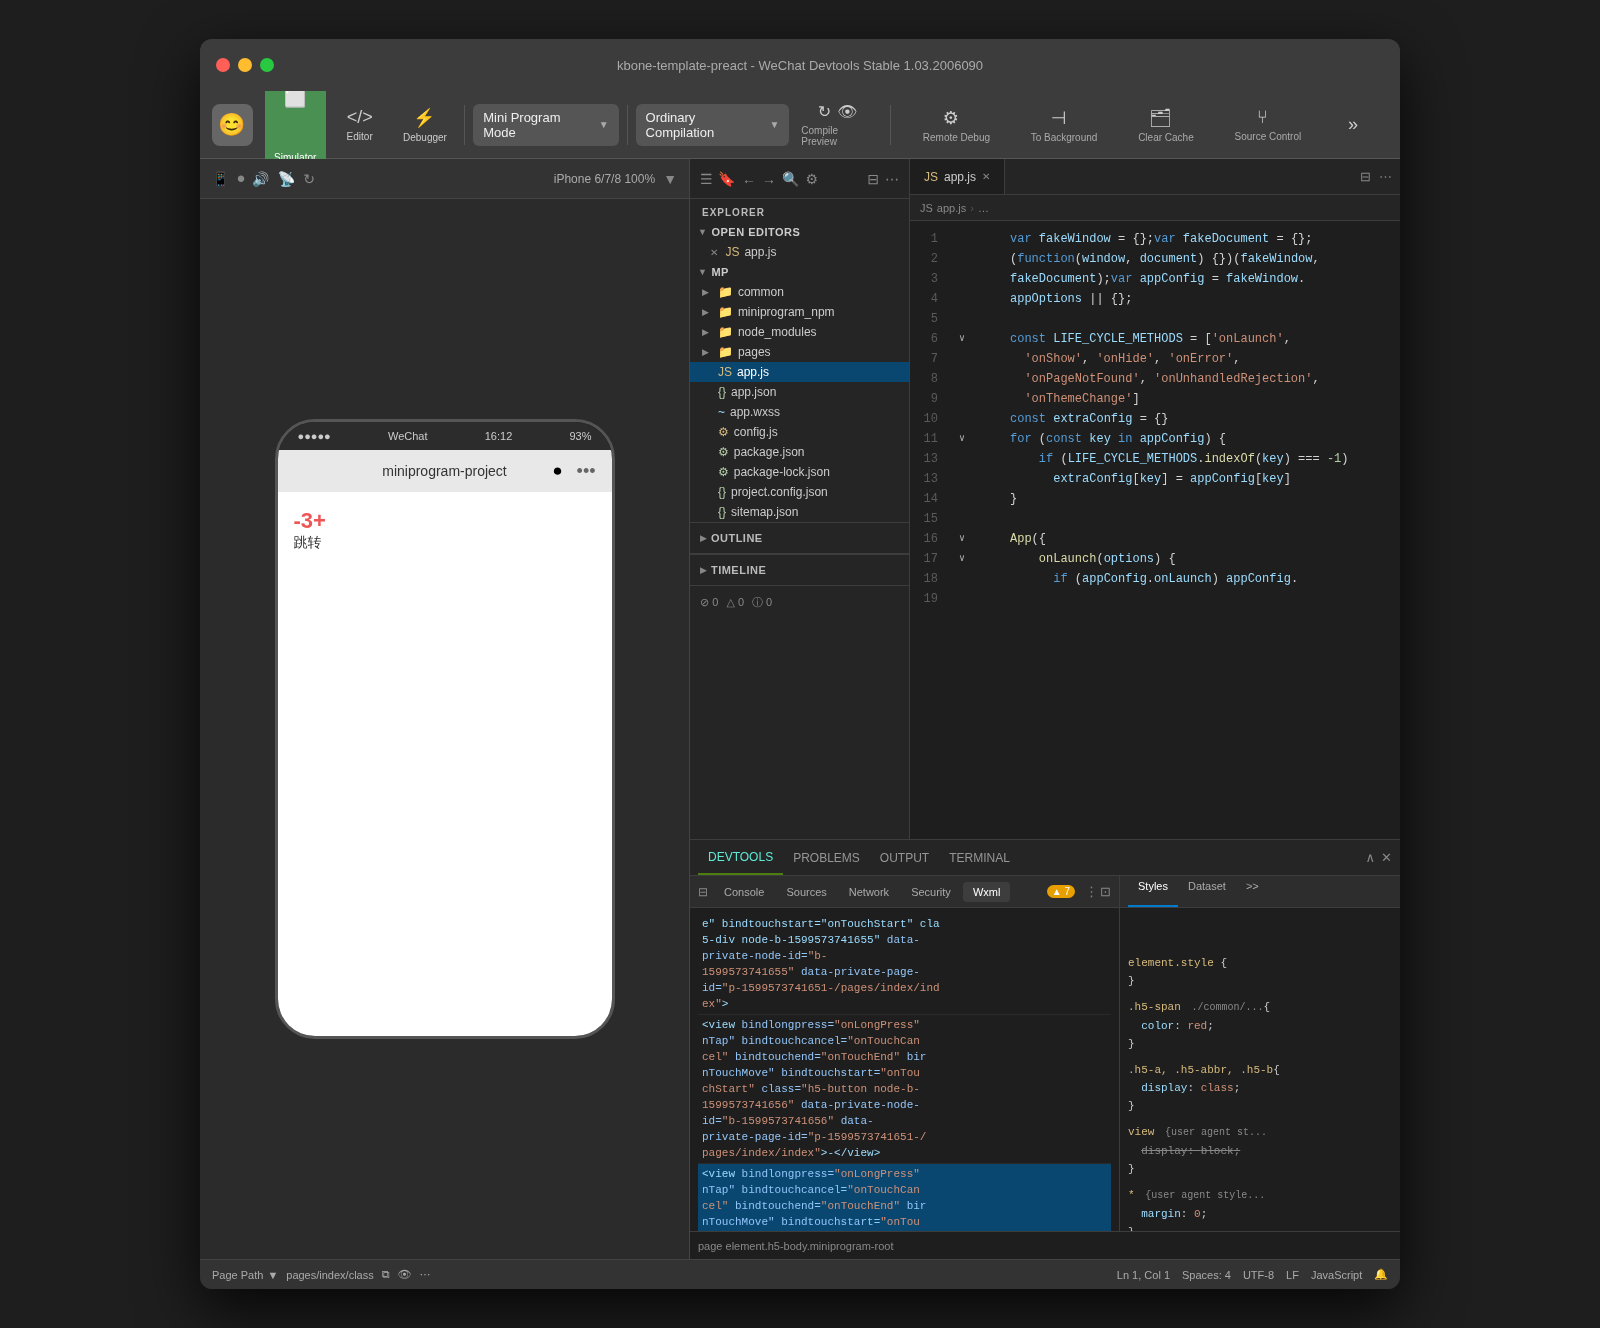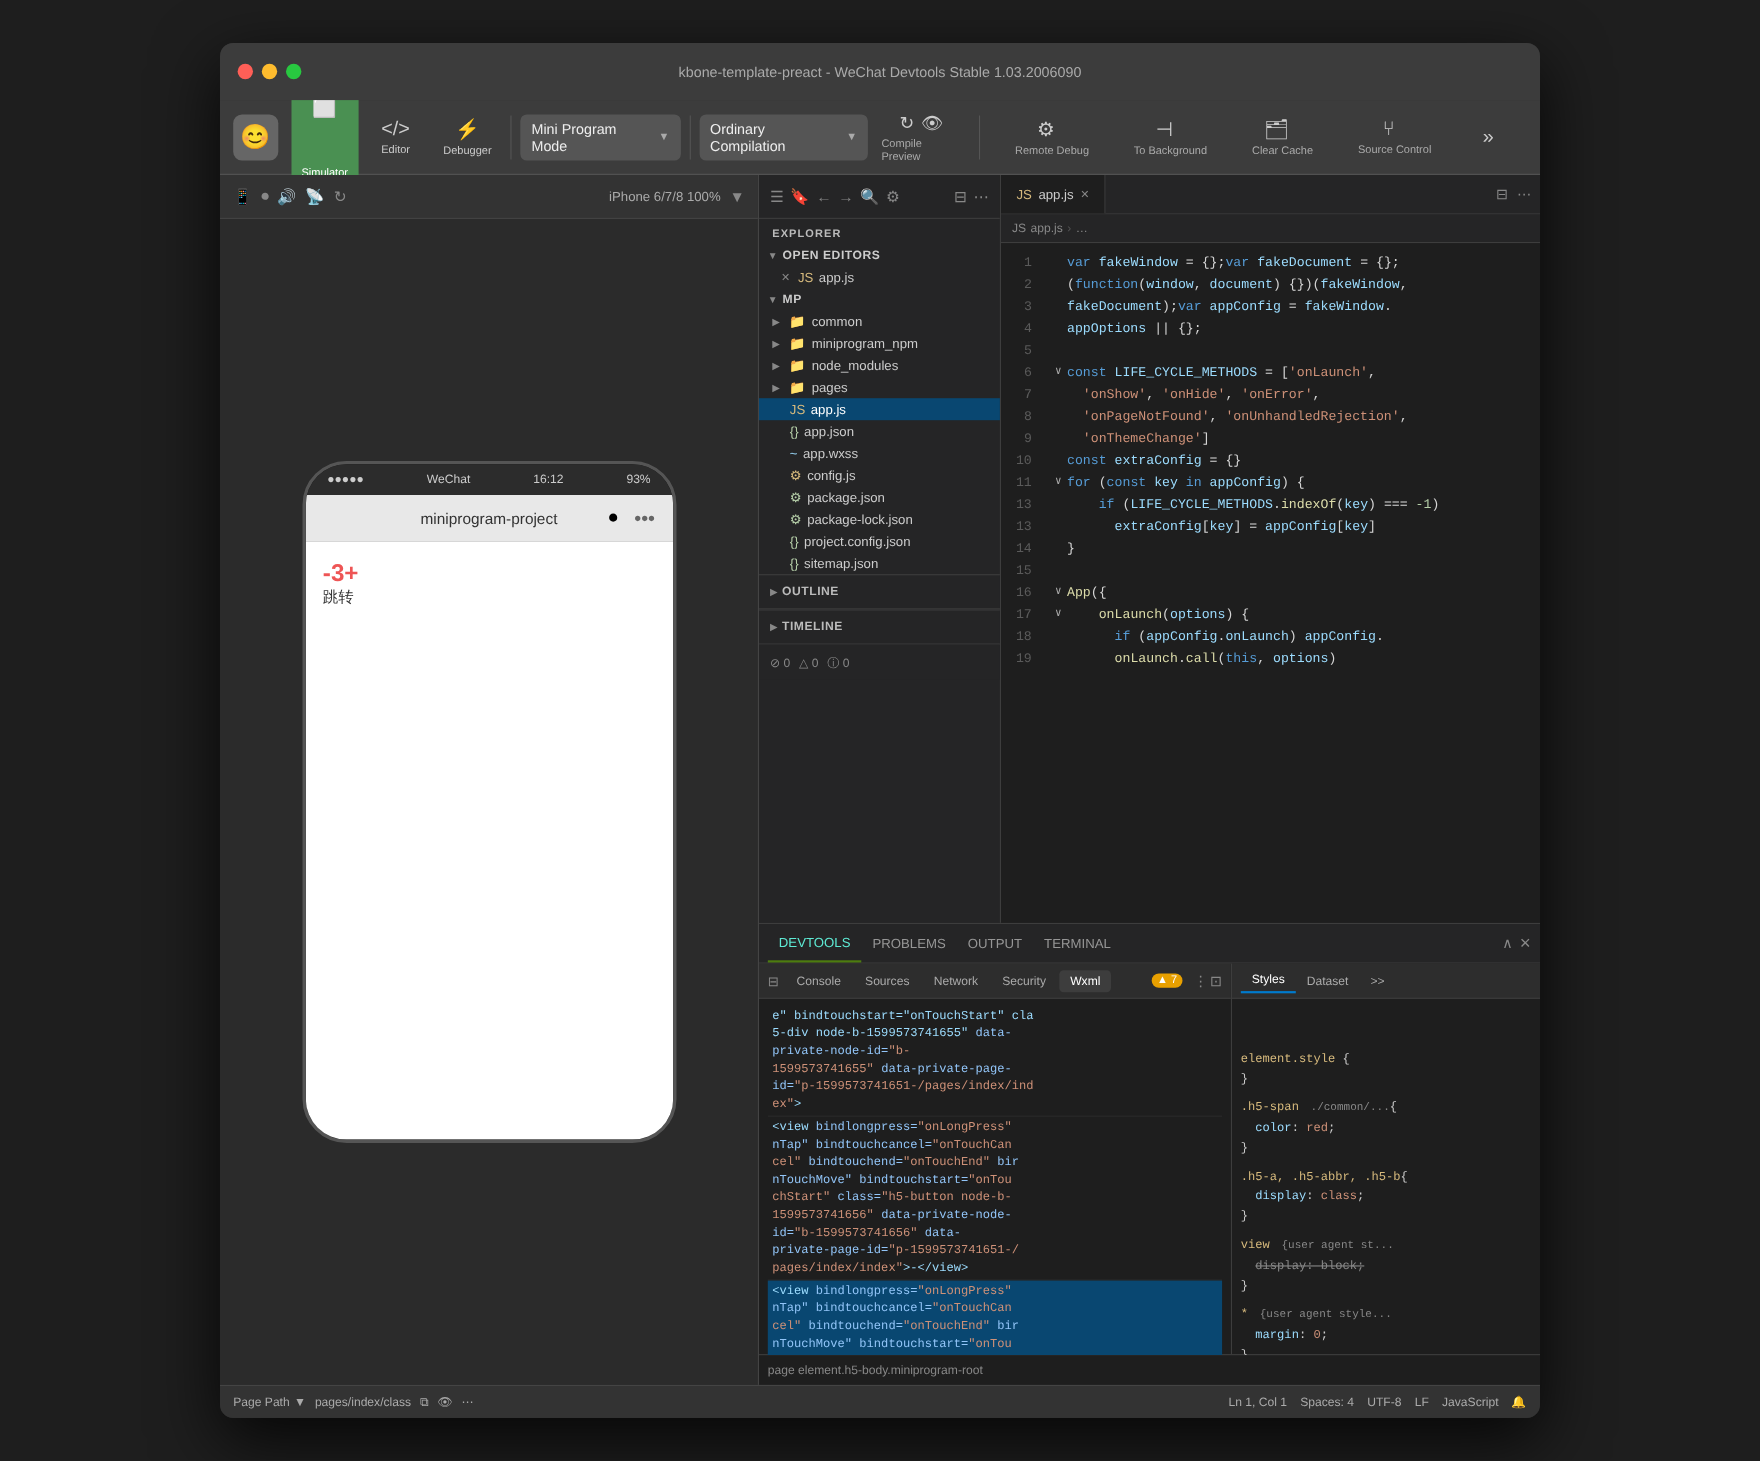--- a/index.html
+++ b/index.html
@@ -371,20 +371,21 @@
       color: #5a5a5a;
       user-select: none;
       flex-shrink: 0;
       font-size: 12px;
     }
     .line-code {
       flex: 1;
       padding-right: 16px;
       white-space: pre;
       color: #d4d4d4;
+      margin-left: 40px;
     }
     .line-arrow {
       width: 16px;
       color: #555;
       font-size: 10px;
       text-align: center;
       flex-shrink: 0;
     }
     .kw { color: #569cd6; }
     .fn { color: #dcdcaa; }
@@ -495,21 +496,20 @@
       width: 280px;
       background: #1e1e1e;
       display: flex;
       flex-direction: column;
       overflow: hidden;
     }
     .styles-tabs {
       height: 32px;
       background: #2d2d2d;
       display: flex;
-      align-items: center;
       padding: 0 8px;
       border-bottom: 1px solid #3d3d3d;
       flex-shrink: 0;
     }
     .styles-tab {
       padding: 4px 10px;
       font-size: 11px;
       color: #aaa;
       cursor: pointer;
     }
@@ -918,21 +918,20 @@
               <span class="line-code">    <span class="fn">onLaunch</span><span class="punct">(</span><span class="var">options</span><span class="punct">) {</span></span>
             </div>
             <div class="code-line">
               <span class="line-num">18</span>
               <span class="line-arrow"></span>
               <span class="line-code">      <span class="kw">if</span> <span class="punct">(</span><span class="var">appConfig</span><span class="punct">.</span><span class="var">onLaunch</span><span class="punct">) </span><span class="var">appConfig</span><span class="punct">.</span></span>
             </div>
             <div class="code-line">
               <span class="line-num">19</span>
               <span class="line-arrow"></span>
-              <span class="line-code">      <span class="fn">onLaunch</span><span class="punct">.</span><span class="fn">call</span><span class="punct">(</span><span class="kw">this</span><span class="punct">,</span> <span class="var">options</span><span class="punct">)</span></span>
             </div>
           </div>
         </div>
       </div>
 
       <div class="devtools-panel">
         <div class="devtools-tabs">
           <div class="devtools-tab active">
             <span>DEVTOOLS</span>
           </div>

